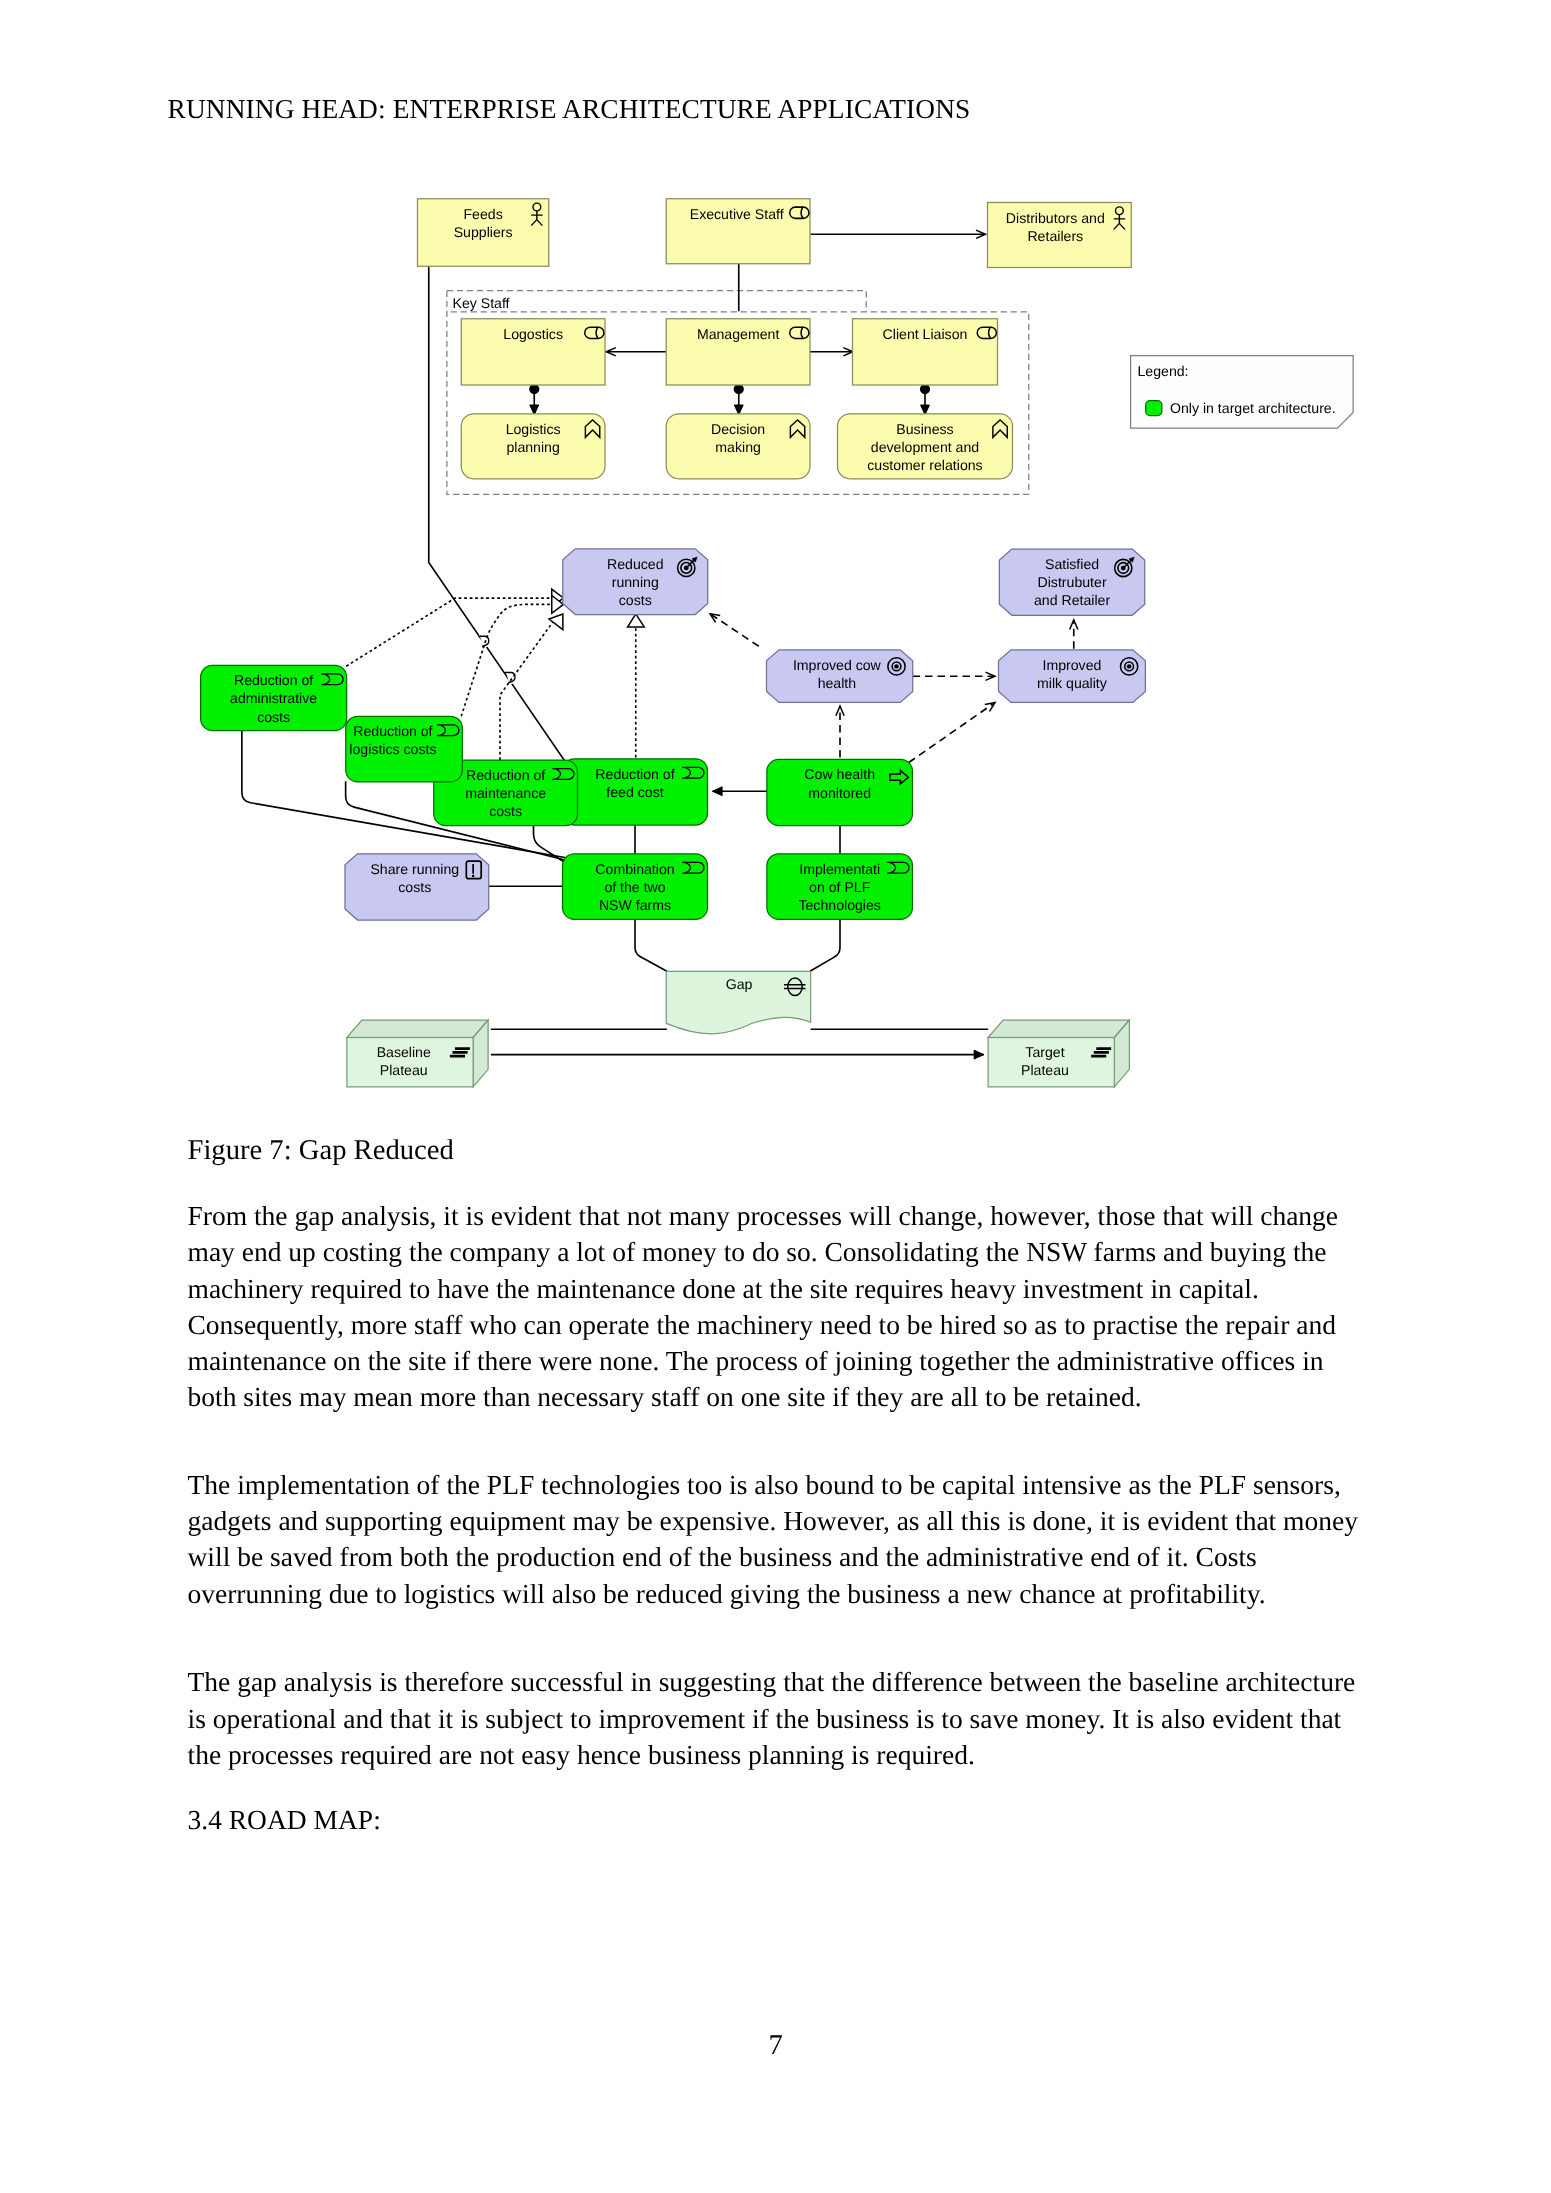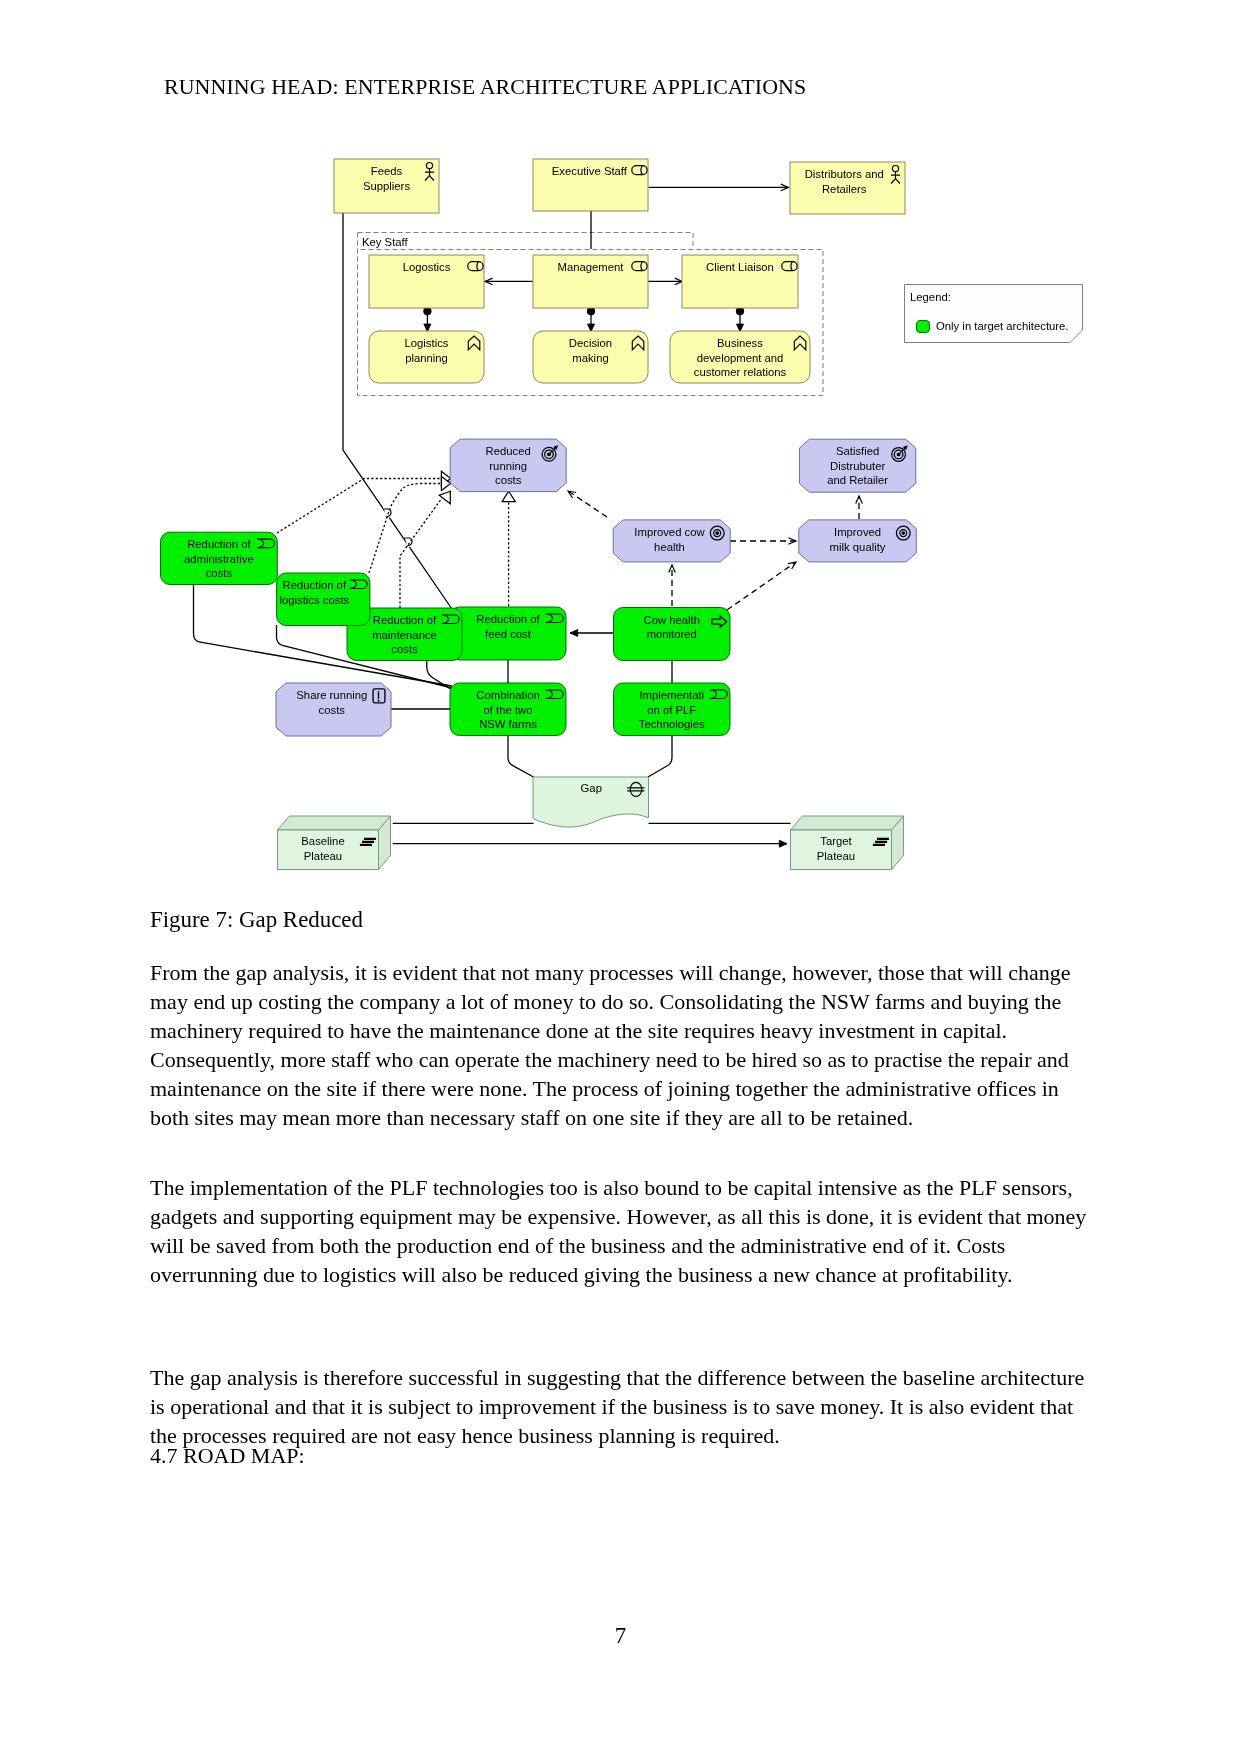--- a/index.html
+++ b/index.html
@@ -1,19 +1,19 @@
 <!DOCTYPE html>
 <html><head>
 <meta charset="utf-8">
 <style>
   html,body{margin:0;padding:0;background:#fff;}
   body{width:1241px;height:1754px;position:relative;overflow:hidden;
        font-family:"Liberation Serif", serif; color:#000;}
   .page{position:absolute;left:0;top:0;width:1241px;height:1754px;}
-  .running-head{position:absolute;left:164px;top:74px;font-size:21.9px;letter-spacing:0.1px;}
+  .running-head{position:absolute;left:134px;top:74px;font-size:21.9px;letter-spacing:0.1px;}
   .figure-caption{position:absolute;left:150px;top:907px;font-size:22.9px;}
   .body-text{position:absolute;font-size:22px;line-height:29px;text-align:left;width:940px;left:150px;}
   .page-number{position:absolute;left:0;top:1623px;width:1241px;text-align:center;font-size:22.9px;}
   svg.diagram{position:absolute;left:0;top:0;}
   .dtxt{font-family:"Liberation Sans", sans-serif;font-size:11.3px;fill:#000;}
 </style>
 </head>
 <body>
 
 <div class="page">
@@ -365,16 +365,16 @@
             <text x="910" y="301" class="dtxt">Legend:</text>
             <rect x="916.5" y="320.5" width="13" height="12" rx="3.5" ry="3.5" fill="#00f000" stroke="#007000" stroke-width="1"></rect>
             <text x="936" y="330" class="dtxt">Only in target architecture.</text>
           </g>
         </g>
       </svg>
     </div>
   <div class="figure-caption">Figure 7: Gap Reduced</div>
   <div class="body-text" style="top:958px">From the gap analysis, it is evident that not many processes will change, however, those that will change may end up costing the company a lot of money to do so. Consolidating the NSW farms and buying the machinery required to have the maintenance done at the site requires heavy investment in capital. Consequently, more staff who can operate the machinery need to be hired so as to practise the repair and maintenance on the site if there were none. The process of joining together the administrative offices in both sites may mean more than necessary staff on one site if they are all to be retained.</div>
   <div class="body-text" style="top:1173px">The implementation of the PLF technologies too is also bound to be capital intensive as the PLF sensors, gadgets and supporting equipment may be expensive. However, as all this is done, it is evident that money will be saved from both the production end of the business and the administrative end of it. Costs overrunning due to logistics will also be reduced giving the business a new chance at profitability.</div>
-  <div class="body-text" style="top:1363px">The gap analysis is therefore successful in suggesting that the difference between the baseline architecture is operational and that it is subject to improvement if the business is to save money. It is also evident that the processes required are not easy hence business planning is required.</div>
-  <div class="body-text" style="top:1441px">4.7 ROAD MAP:</div>
+  <div class="body-text" style="top:1331px">The gap analysis is therefore successful in suggesting that the difference between the baseline architecture is operational and that it is subject to improvement if the business is to save money. It is also evident that the processes required are not easy hence business planning is required.</div>
+  <div class="body-text" style="top:1441px">3.4 ROAD MAP:</div>
   <div class="page-number">7</div>
 </div>
 
 </body></html>

